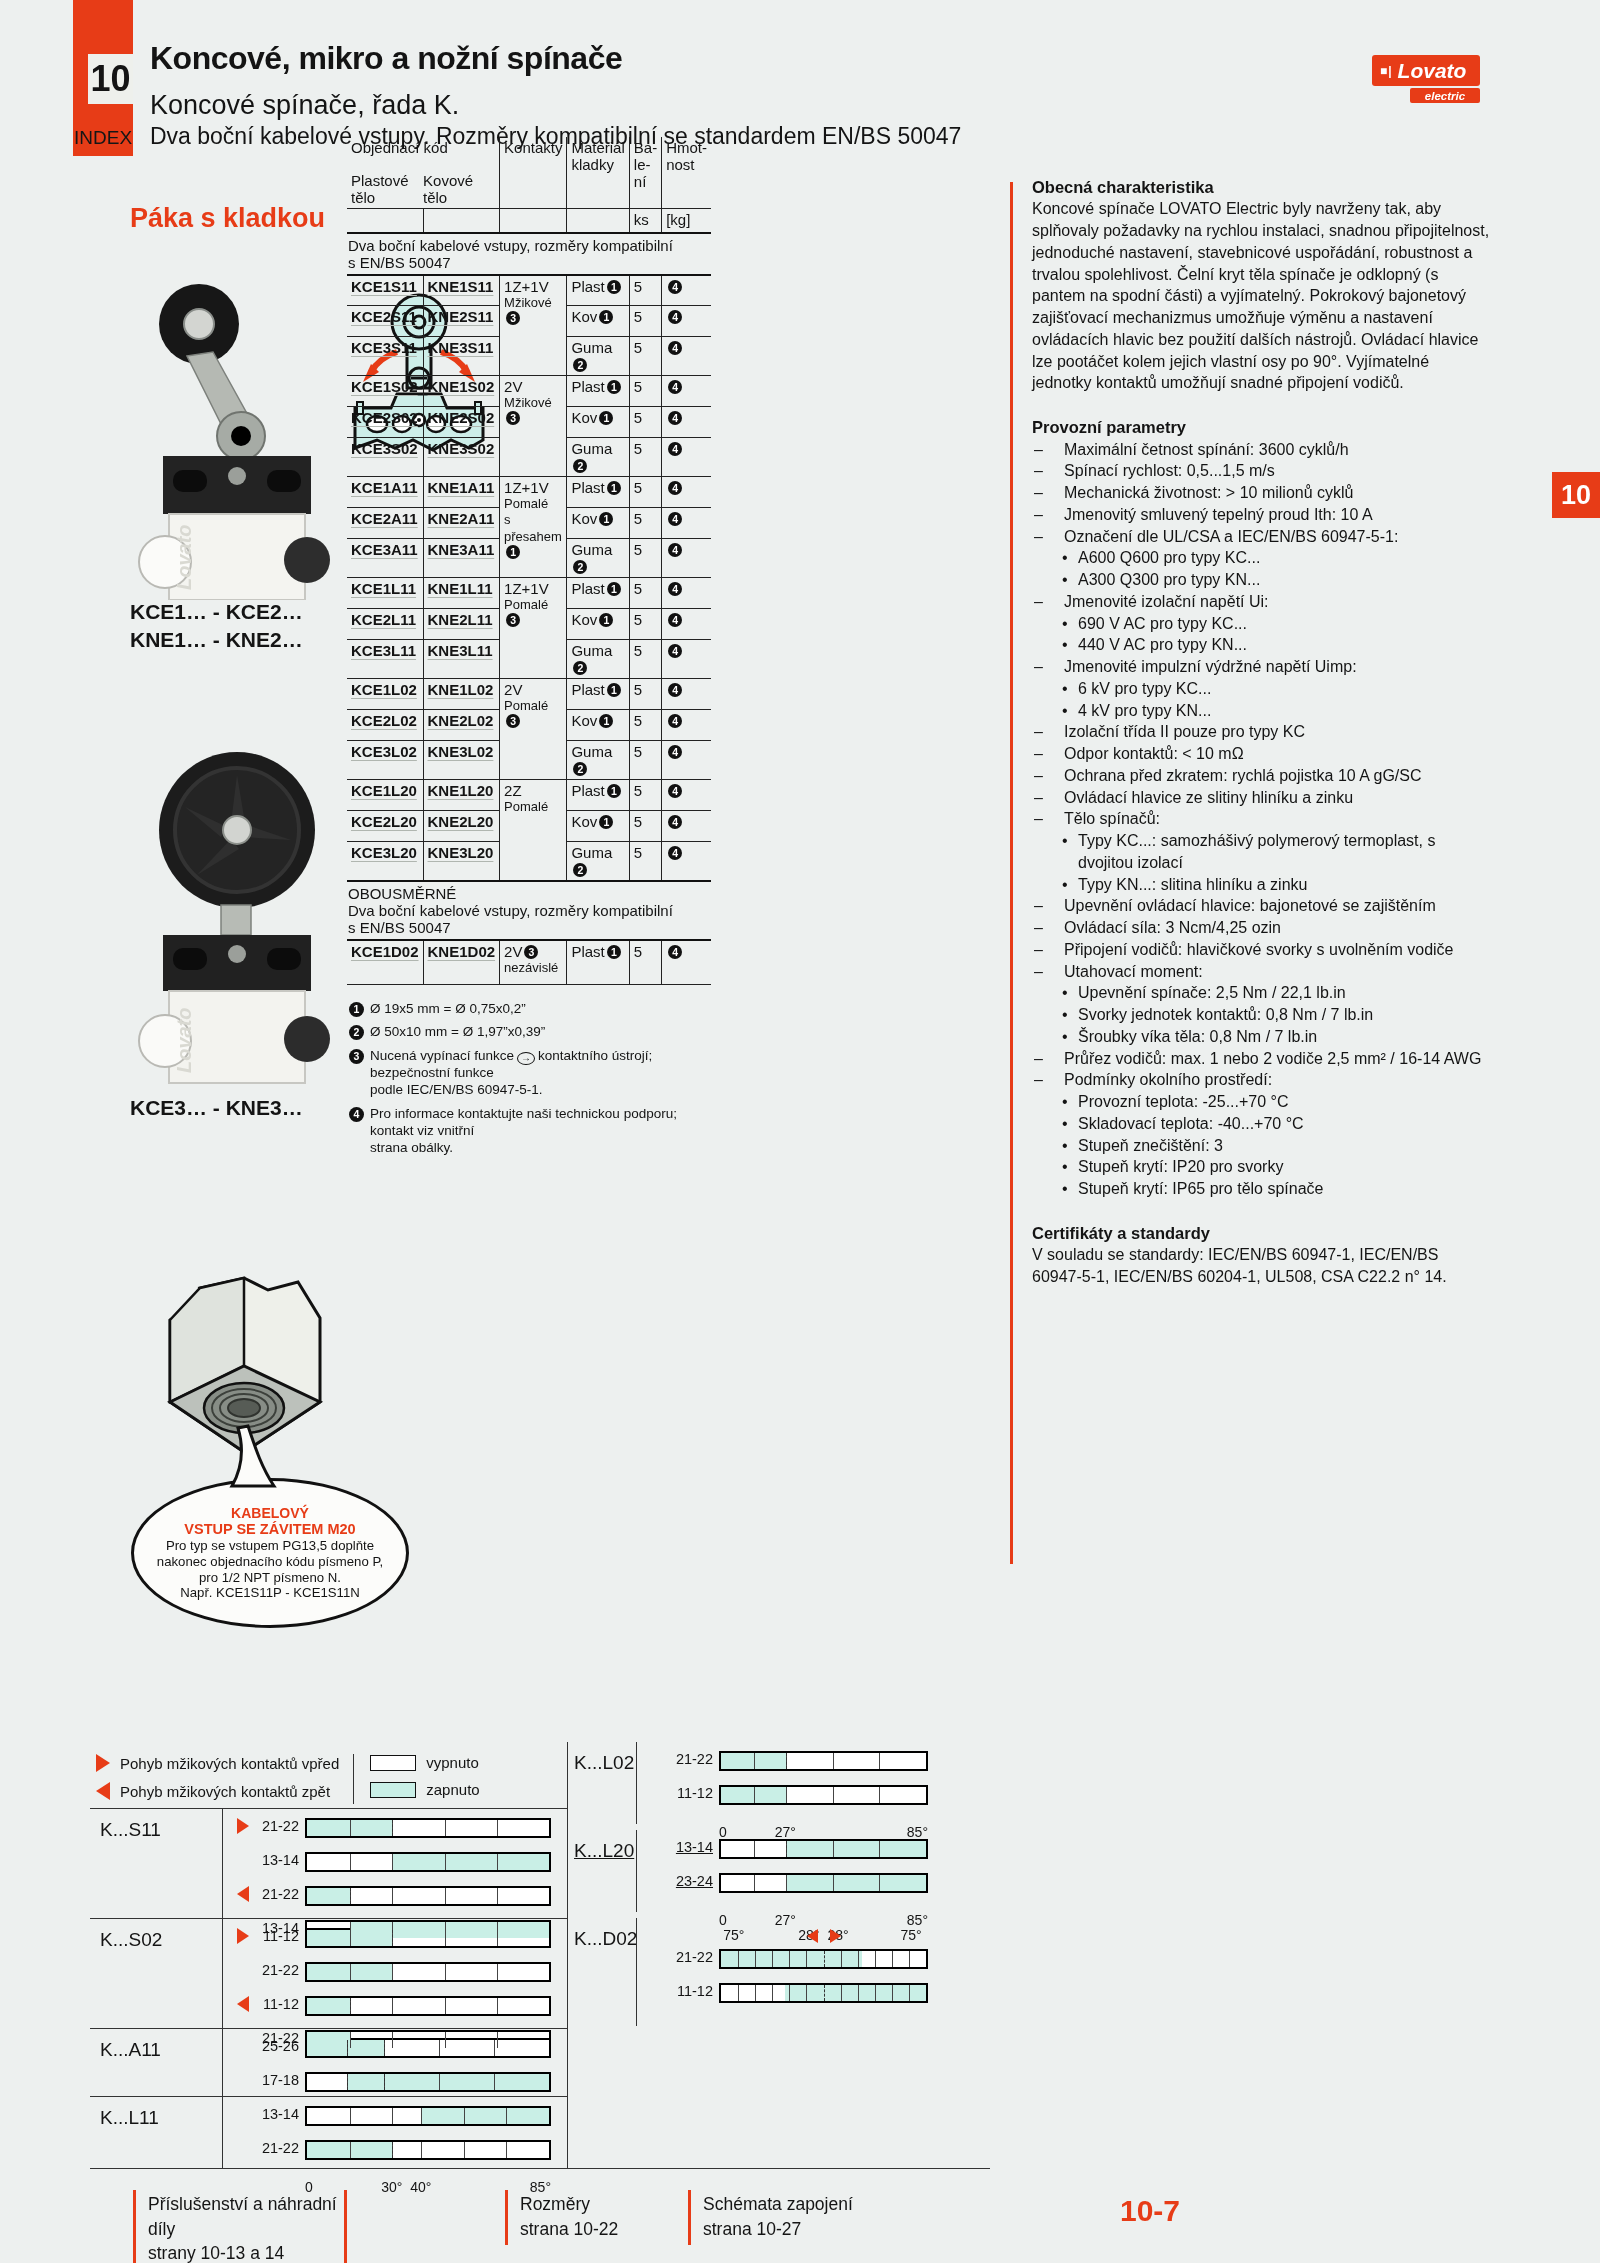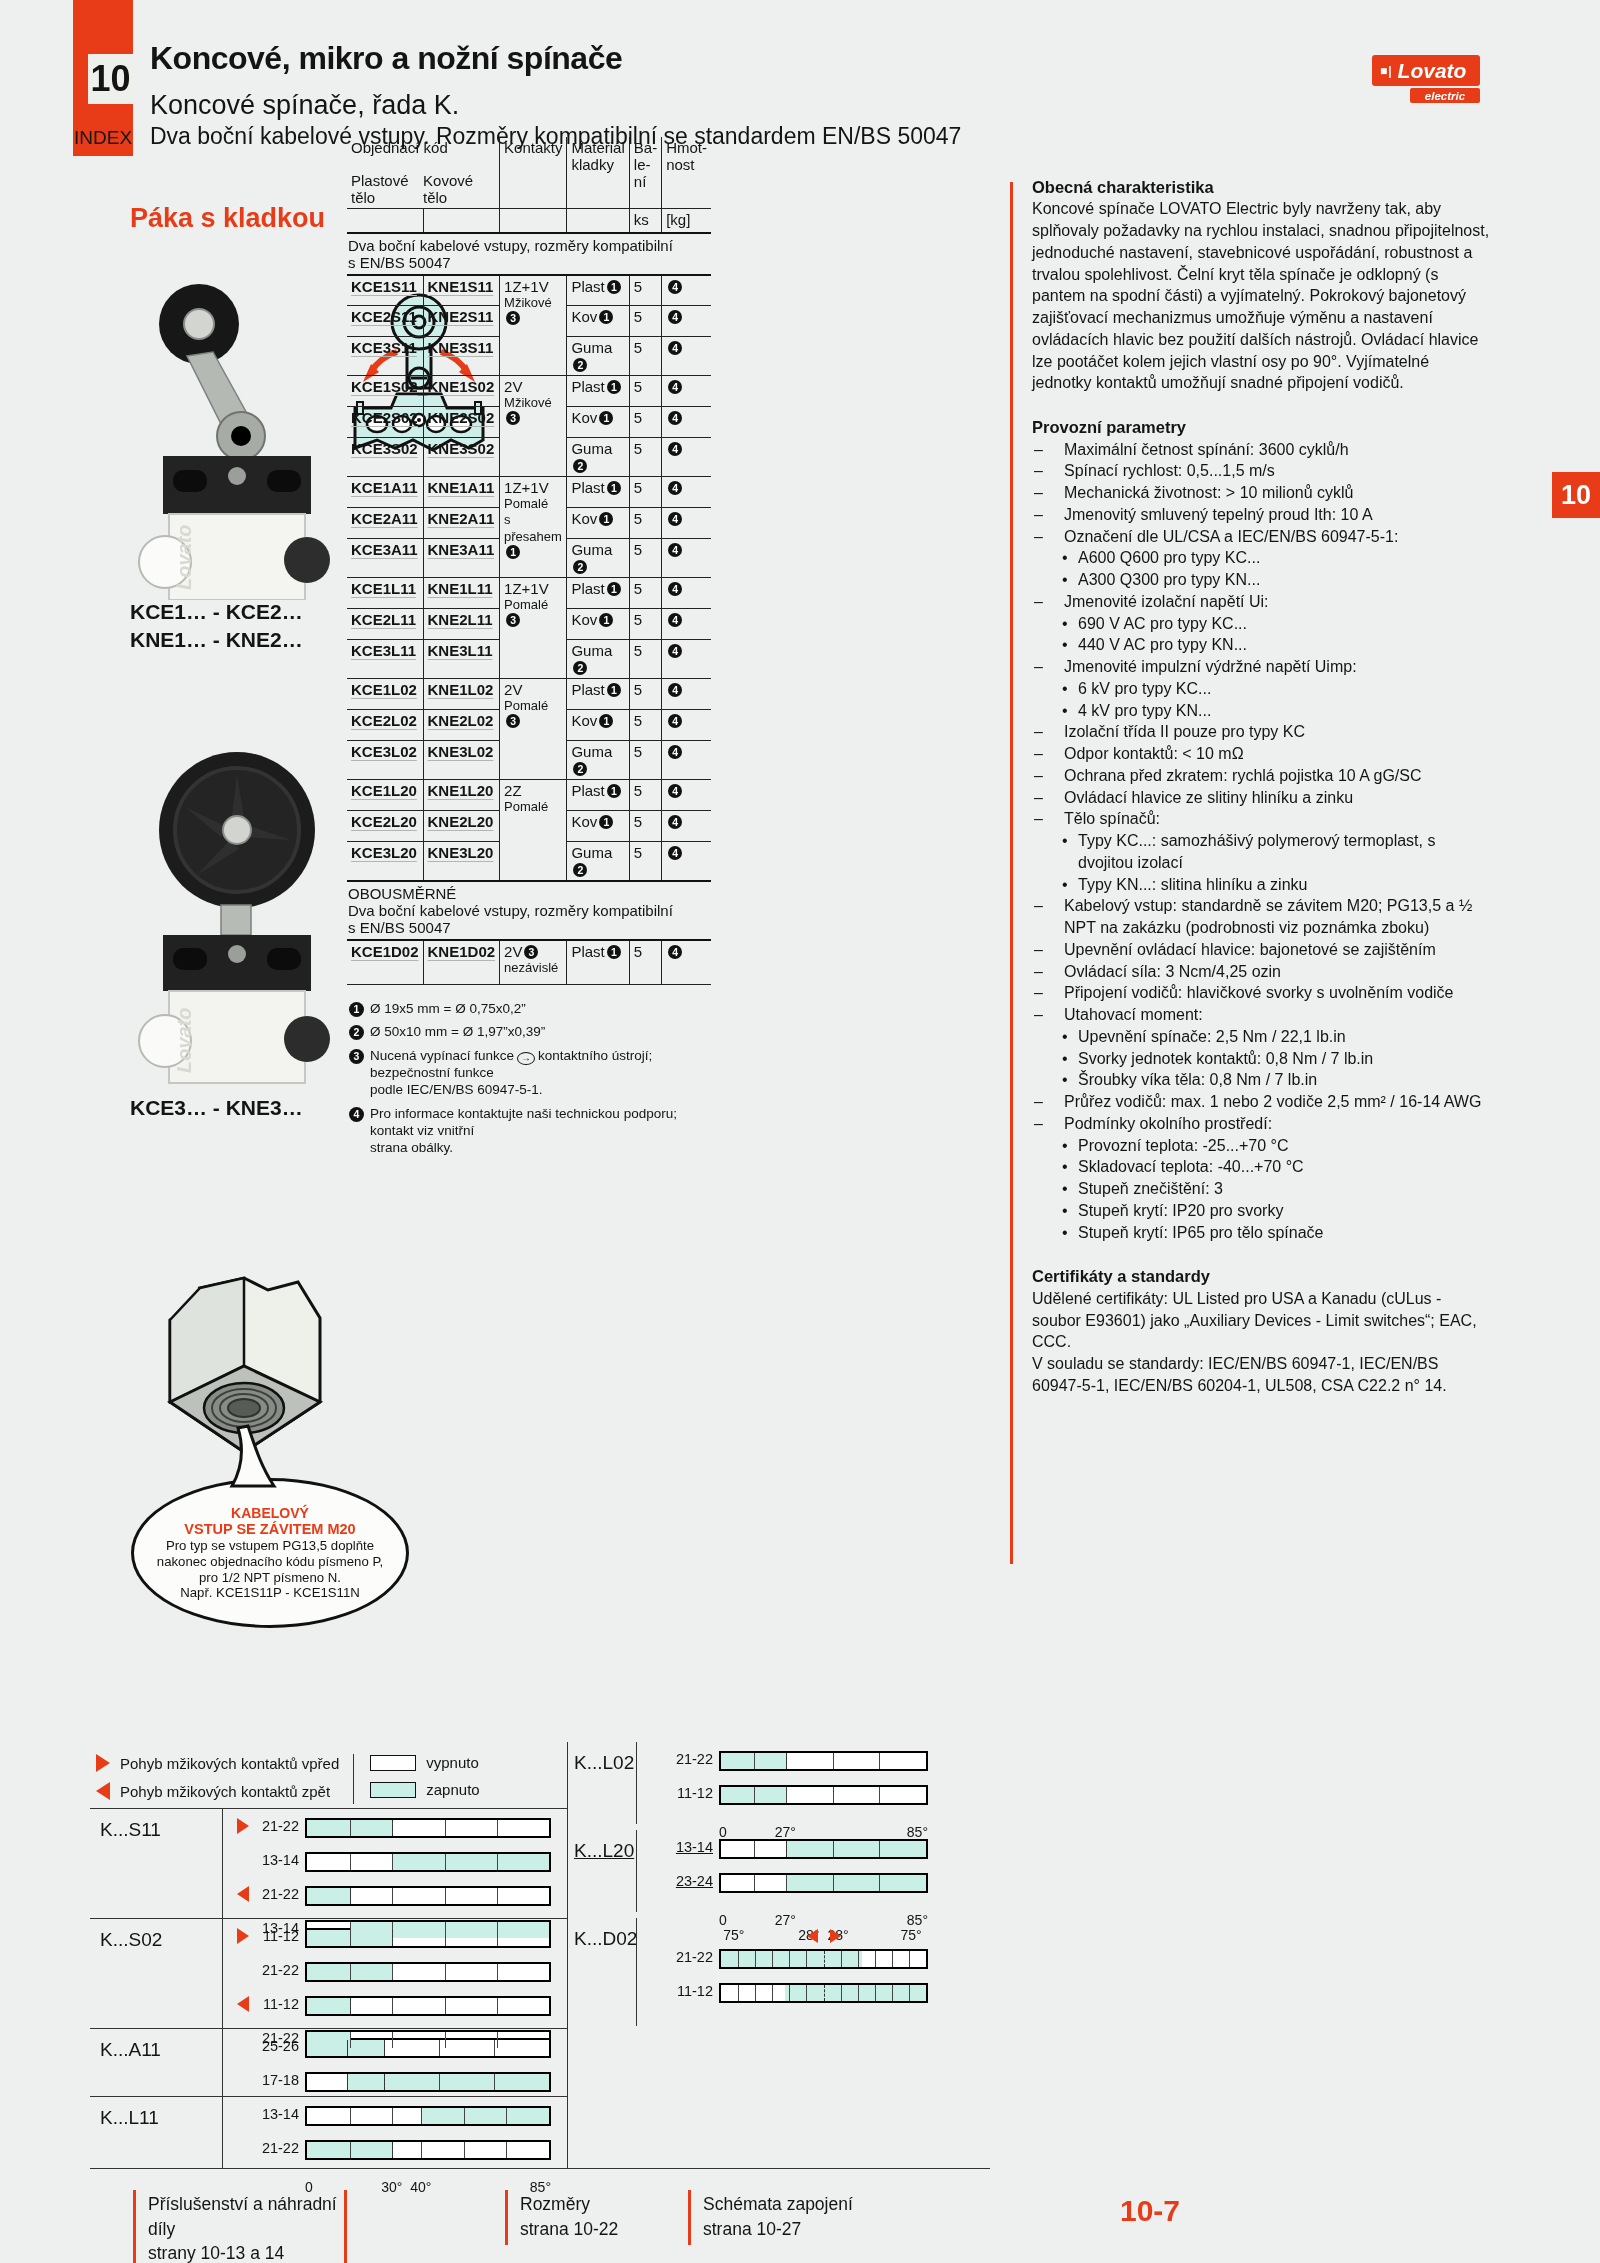--- a/index.html
+++ b/index.html
@@ -543,23 +543,20 @@
     <div class="di">
         <span>Tělo spínačů:</span>
       </div>
     <div class="si">
         <span>Typy KC...: samozhášivý polymerový termoplast, s dvojitou izolací</span>
       </div>
     <div class="si">
         <span>Typy KN...: slitina hliníku a zinku</span>
       </div>
     <div class="di">
-        <span>Kabelový vstup: standardně se závitem M20; PG13,5 a ½ NPT na zakázku (podrobnosti viz poznámka zboku)</span>
-      </div>
-    <div class="di">
         <span>Upevnění ovládací hlavice: bajonetové se zajištěním</span>
       </div>
     <div class="di">
         <span>Ovládací síla: 3 Ncm/4,25 ozin</span>
       </div>
     <div class="di">
         <span>Připojení vodičů: hlavičkové svorky s uvolněním vodiče</span>
       </div>
     <div class="di">
         <span>Utahovací moment:</span>
@@ -590,21 +587,20 @@
       </div>
     <div class="si">
         <span>Stupeň krytí: IP20 pro svorky</span>
       </div>
     <div class="si">
         <span>Stupeň krytí: IP65 pro tělo spínače</span>
       </div>
   </div>
   <div class="rc-gap"></div>
   <div class="rc-h">Certifikáty a standardy</div>
-  <p>Udělené certifikáty: UL Listed pro USA a Kanadu (cULus - soubor E93601) jako „Auxiliary Devices - Limit switches“; EAC, CCC.</p>
   <p>V souladu se standardy: IEC/EN/BS 60947-1, IEC/EN/BS 60947-5-1, IEC/EN/BS 60204-1, UL508, CSA C22.2 n° 14.</p>
 </div>
 
 <div class="diagrams">
   <div class="dcol-left">
     <div class="legend">
       <div class="leg-rows">
         <div class="leg-row">
             <span class="tri tri-fwd"></span>
             <span>Pohyb mžikových kontaktů vpřed</span>

